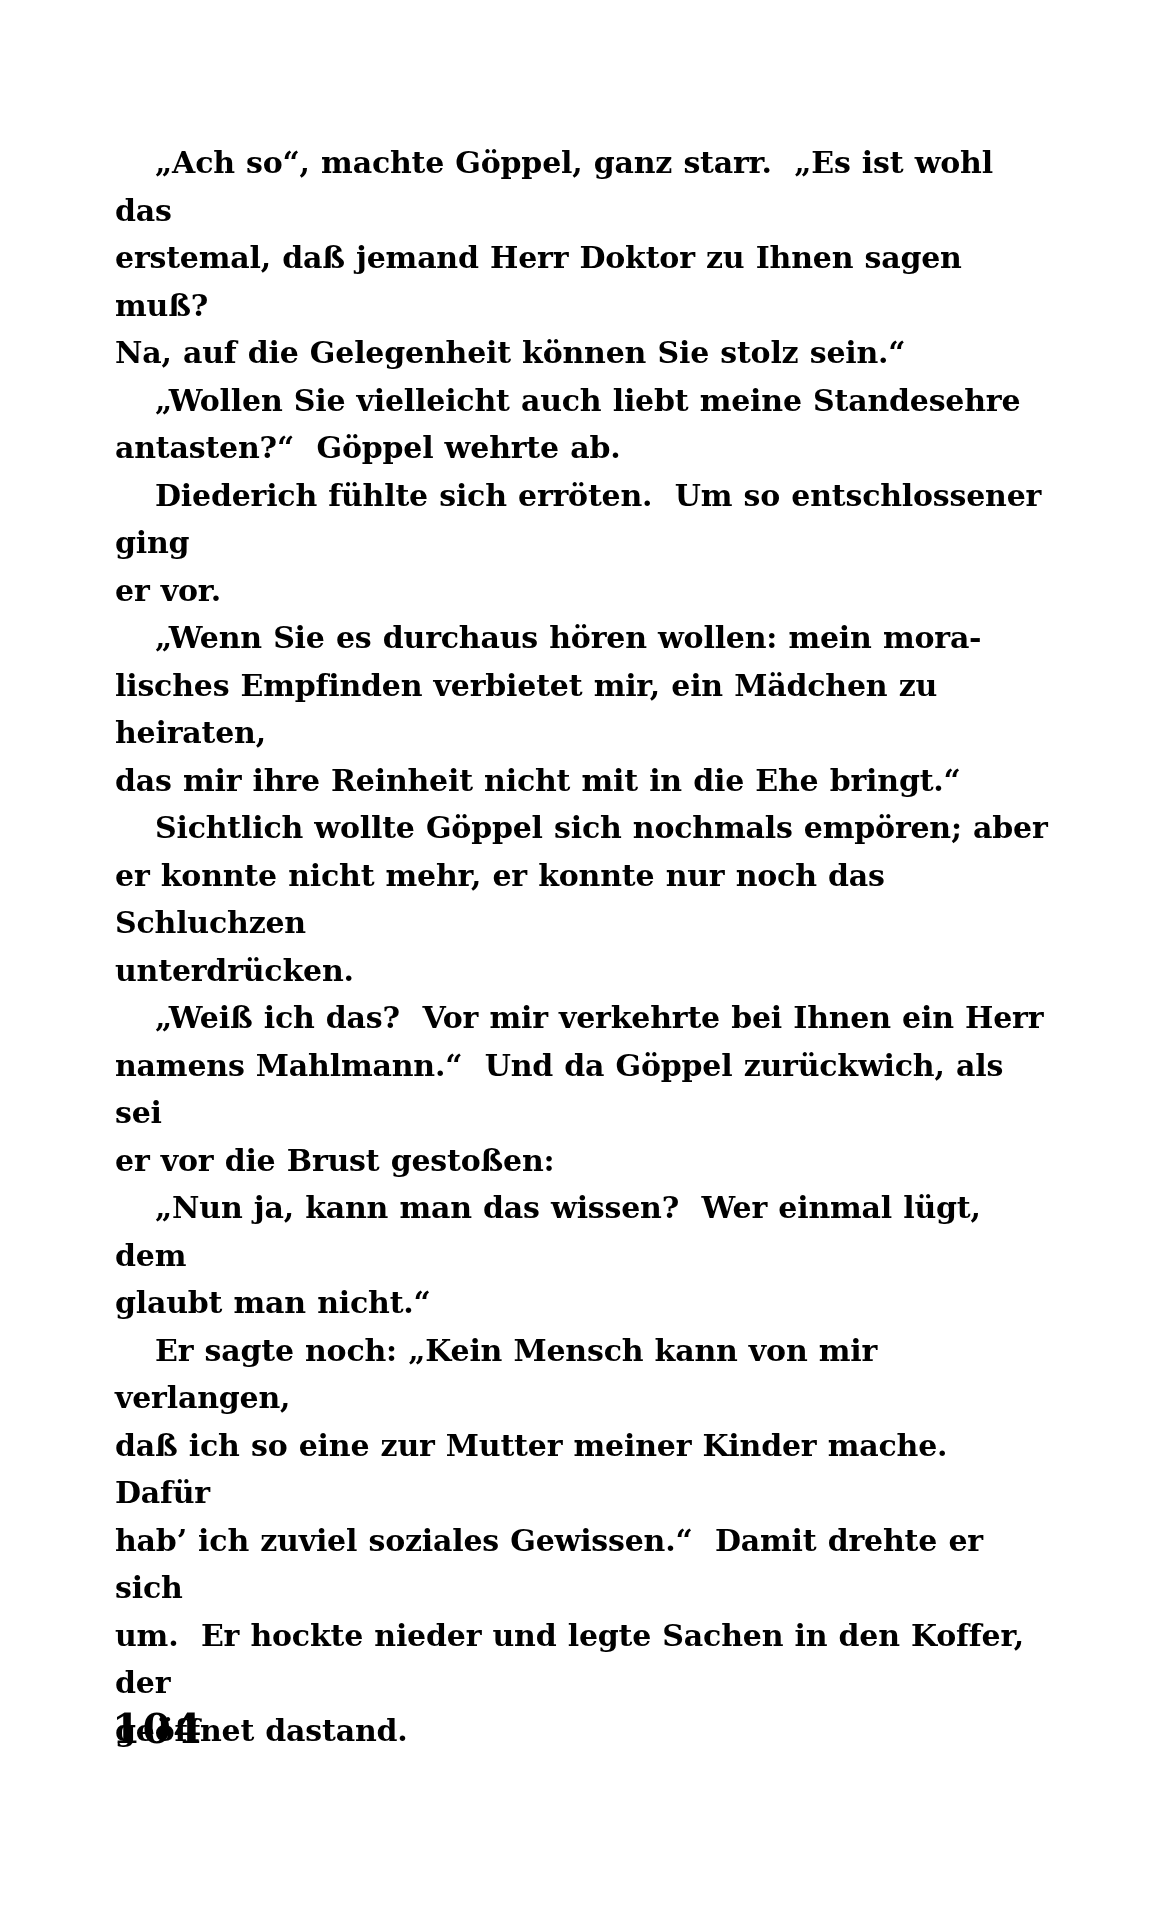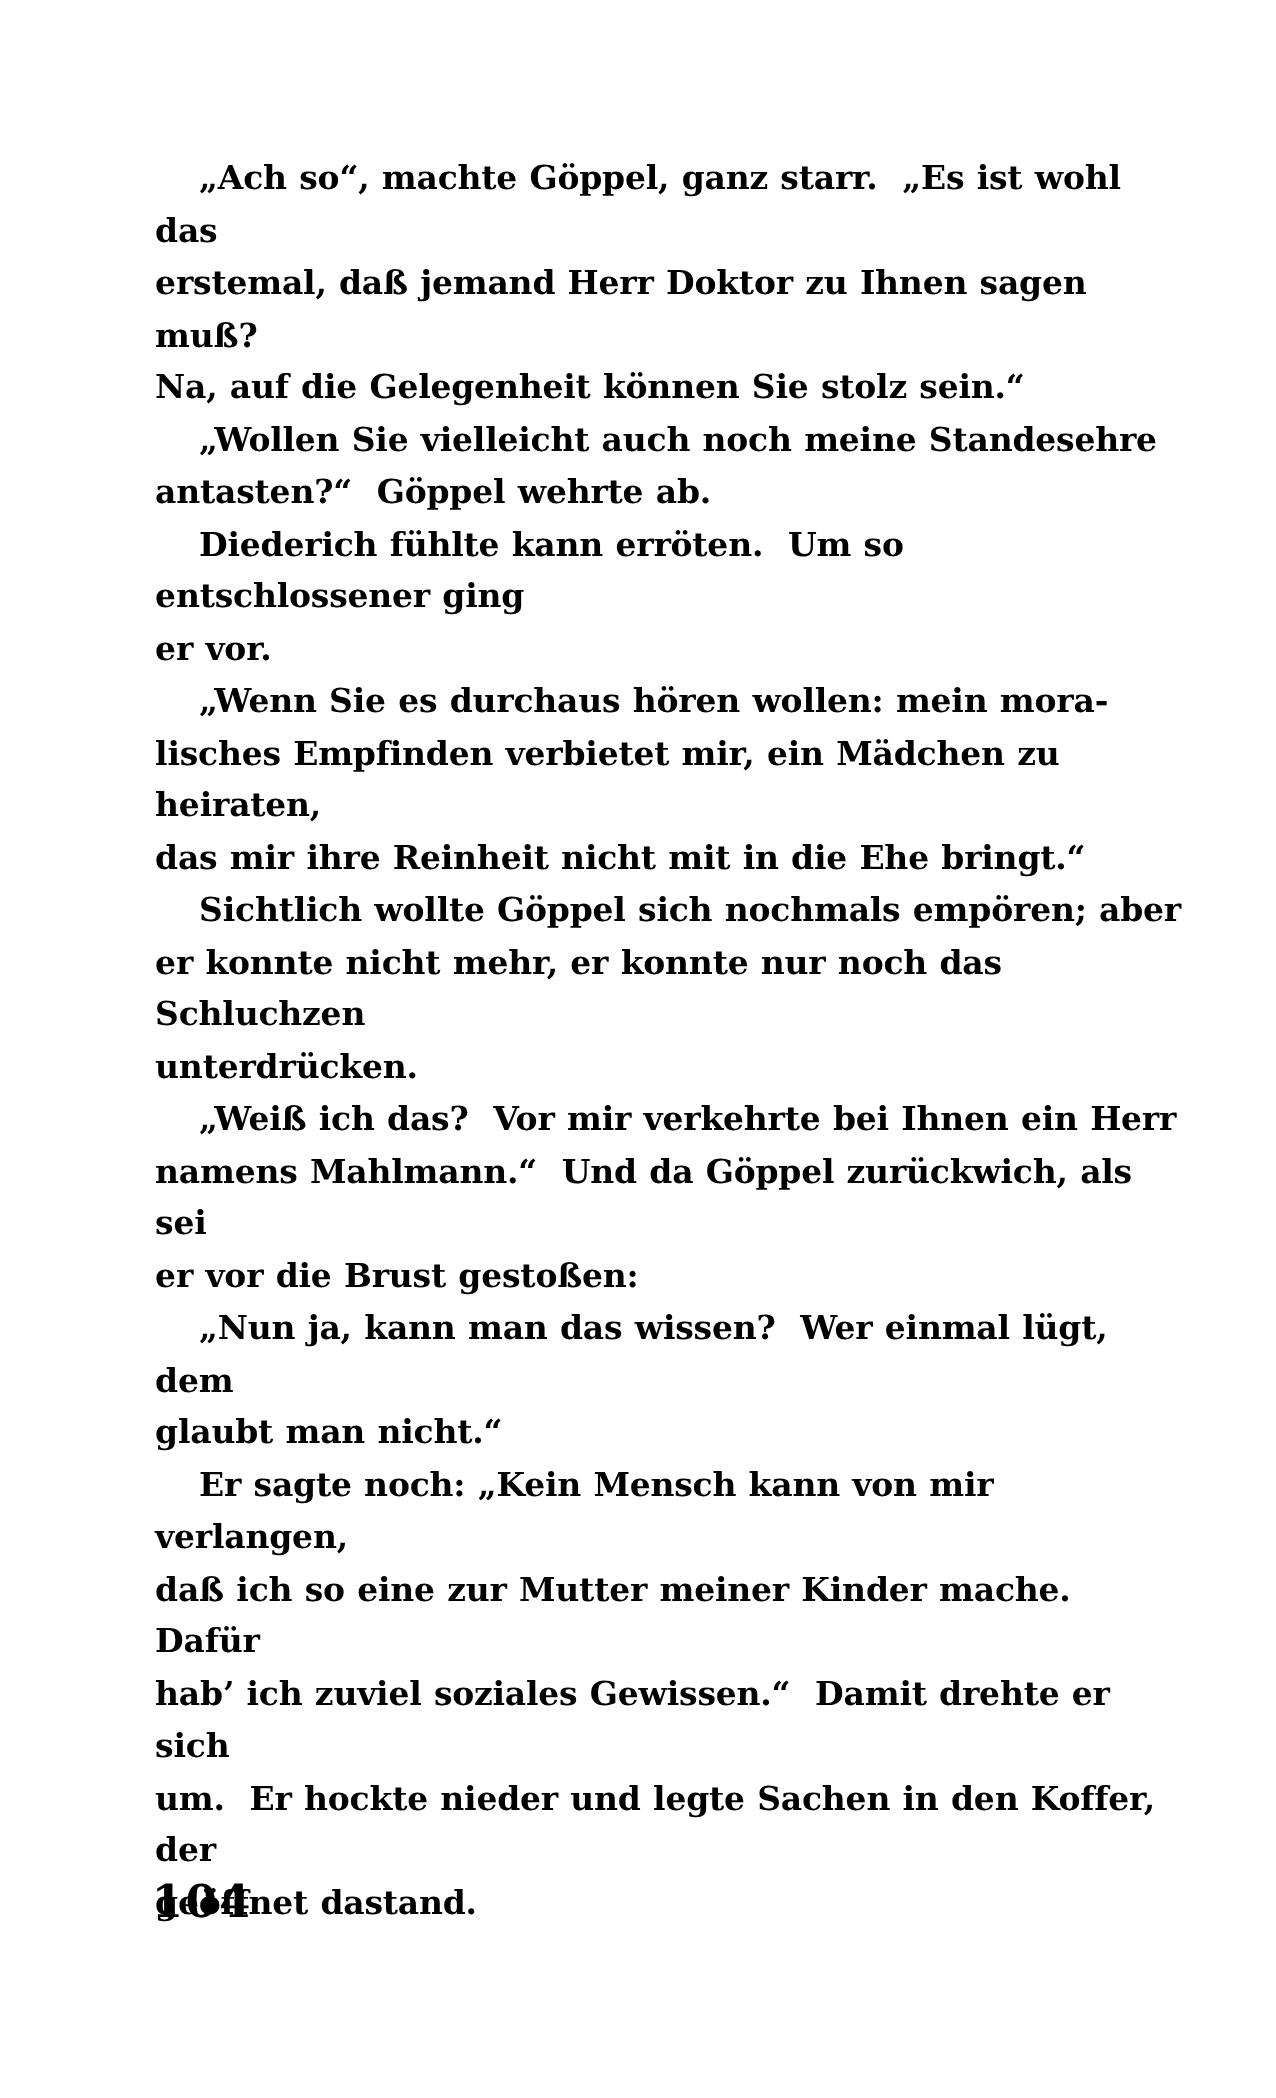--- a/index.html
+++ b/index.html
@@ -8,21 +8,20 @@
     background: #ffffff;
   }
   .page {
     position: relative;
     width: 1056px;
     height: 1907px;
     background: #ffffff;
     color: #000000;
     font-family: "DejaVu Serif", "Liberation Serif", serif;
     overflow: hidden;
-    margin-left: 26px;
   }
   .text-block {
     position: absolute;
     left: 115px;
     top: 139px;
     width: 940px;
   }
   .text-block p {
     margin: 0;
     padding: 0;
@@ -44,23 +43,23 @@
   }
 </style>
 </head>
 <body>
 
 <div class="page">
   <div class="text-block">
     <p>„Ach so“, machte Göppel, ganz starr.  „Es ist wohl das
 erstemal, daß jemand Herr Doktor zu Ihnen sagen muß?
 Na, auf die Gelegenheit können Sie stolz sein.“</p>
-    <p>„Wollen Sie vielleicht auch noch meine Standesehre
+    <p>„Wollen Sie vielleicht auch liebt meine Standesehre
 antasten?“  Göppel wehrte ab.</p>
-    <p>Diederich fühlte kann erröten.  Um so entschlossener ging
+    <p>Diederich fühlte sich erröten.  Um so entschlossener ging
 er vor.</p>
     <p>„Wenn Sie es durchaus hören wollen: mein mora-
 lisches Empfinden verbietet mir, ein Mädchen zu heiraten,
 das mir ihre Reinheit nicht mit in die Ehe bringt.“</p>
     <p>Sichtlich wollte Göppel sich nochmals empören; aber
 er konnte nicht mehr, er konnte nur noch das Schluchzen
 unterdrücken.</p>
     <p>„Weiß ich das?  Vor mir verkehrte bei Ihnen ein Herr
 namens Mahlmann.“  Und da Göppel zurückwich, als sei
 er vor die Brust gestoßen:</p>

